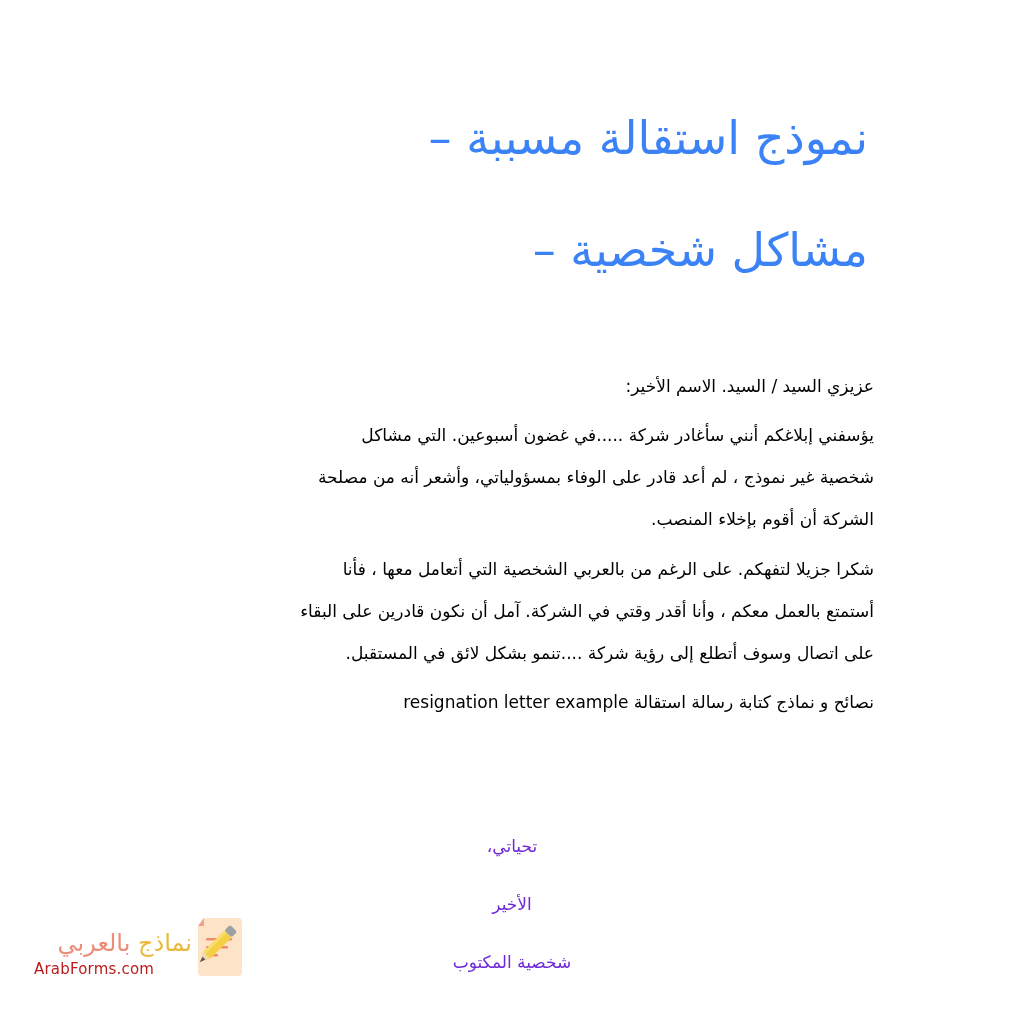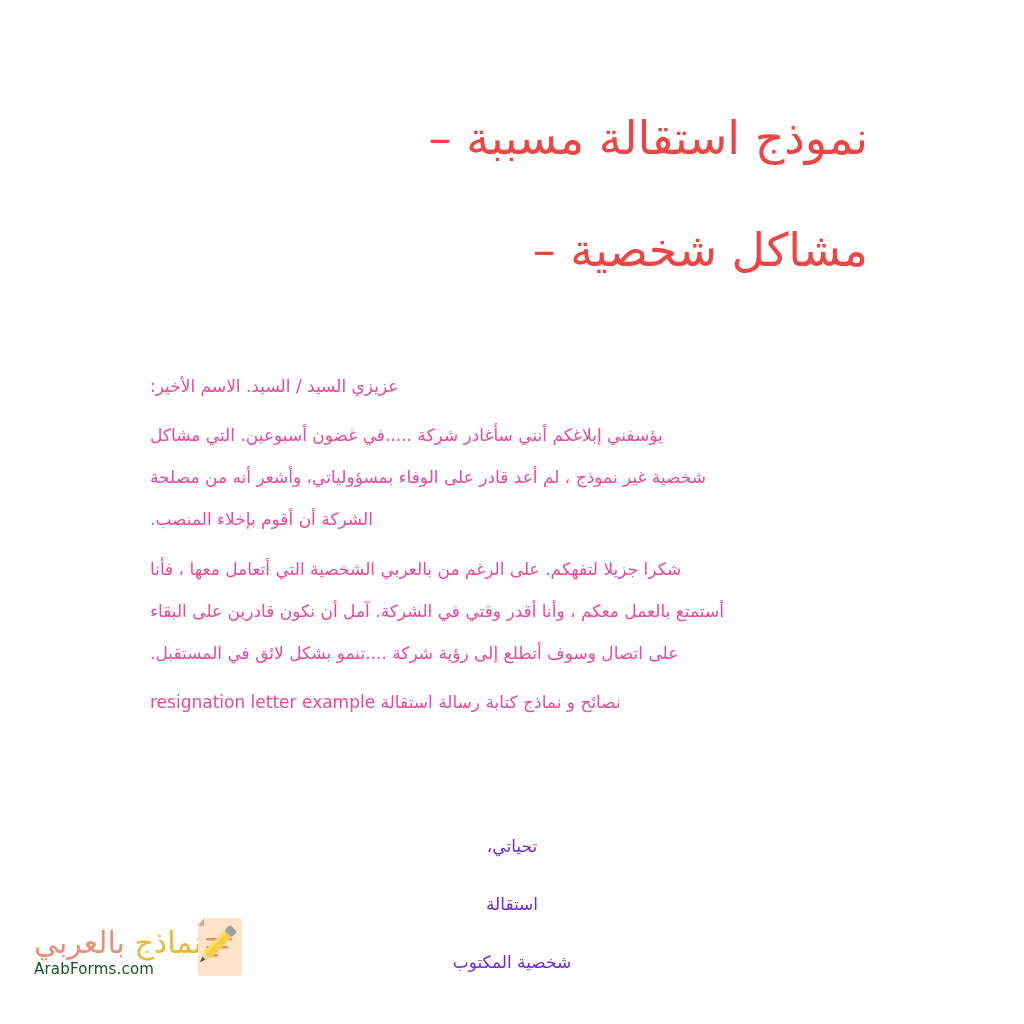--- a/index.html
+++ b/index.html
@@ -19,32 +19,32 @@
       position: absolute;
       right: 156px;
       top: 82px;
       width: 700px;
       direction: rtl;
       text-align: right;
       font-size: 46px;
       line-height: 112px;
       font-weight: normal;
       margin: 0;
-      color: #ef4444;
+      color: #3b82f6;
     }
     .title .line { display: block; white-space: nowrap; }
     .body-wrap {
       position: absolute;
       left: 150px;
       width: 724px;
       top: 366px;
       direction: rtl;
-      text-align: left;
+      text-align: right;
       font-size: 17px;
-      color: #ec4899;
+      color: #000000;
     }
     .body-wrap p {
       margin: 0;
     }
     .greeting { line-height: 40px; margin-bottom: 8px !important; }
     .para { line-height: 42px; margin-bottom: 8px !important; }
     .para .ln { display: block; white-space: nowrap; }
     .tips { line-height: 40px; }
     .closing {
       position: absolute;
@@ -60,38 +60,38 @@
     .closing-3 { top: 952px; }
     .logo {
       position: absolute;
       left: 30px;
       top: 914px;
       width: 220px;
       height: 70px;
     }
     .logo-ar {
       position: absolute;
-      left: 12px;
+      left: 2px;
       top: 14px;
       width: 160px;
       direction: rtl;
       text-align: right;
-      font-size: 30px;
+      font-size: 24px;
       white-space: nowrap;
       line-height: 30px;
     }
     .logo-ar .w1 { color: #e8b93c; }
     .logo-ar .w2 { color: #ec8d7a; }
     .logo-en {
       position: absolute;
       left: 4px;
       top: 46px;
       font-family: "DejaVu Sans", sans-serif;
       font-size: 15px;
-      color: #14532d;
+      color: #b91c1c;
       white-space: nowrap;
       letter-spacing: 0.2px;
     }
     .logo-icon {
       position: absolute;
       left: 164px;
       top: 0;
       width: 58px;
       height: 62px;
     }
@@ -116,21 +116,21 @@
   <p class="para">
     <span class="ln">شكرا جزيلا لتفهكم. على الرغم من بالعربي الشخصية التي أتعامل معها ، فأنا</span>
     <span class="ln">أستمتع بالعمل معكم ، وأنا أقدر وقتي في الشركة. آمل أن نكون قادرين على البقاء</span>
     <span class="ln">على اتصال وسوف أتطلع إلى رؤية شركة ....تنمو بشكل لائق في المستقبل.</span>
   </p>
 
   <p class="tips">نصائح و نماذج كتابة رسالة استقالة resignation letter example</p>
 </div>
 
 <div class="closing closing-1">تحياتي،</div>
-<div class="closing closing-2">استقالة</div>
+<div class="closing closing-2">الأخير</div>
 <div class="closing closing-3">شخصية المكتوب</div>
 
 <div class="logo">
   <div class="logo-ar">
     <span class="w1">نماذج</span>
     <span class="w2">بالعربي</span>
   </div>
   <div class="logo-en">ArabForms.com</div>
   <div class="logo-icon">
     <svg width="58" height="62" viewBox="0 0 58 62">

